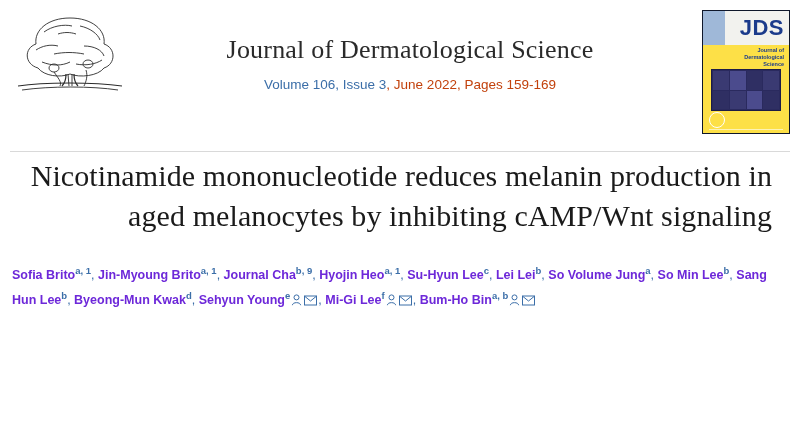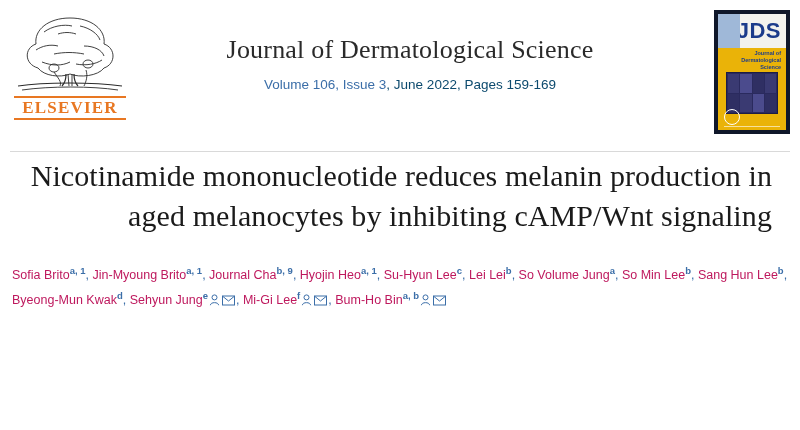--- a/index.html
+++ b/index.html
@@ -72,38 +72,38 @@
     letter-spacing: 0.2px;
     line-height: 1.2;
   }
   .journal-issue {
     margin-top: 12px;
     font-family: "Liberation Sans", sans-serif;
     font-size: 13.5px;
     color: #3b6ea8;
   }
   .journal-issue .plain {
-    color: #0c4a6e;
+    color: #c2410c;
   }
 
   
   .cover-wrap {
     width: 100px;
     flex: 0 0 100px;
     padding-top: 2px;
     display: flex;
     justify-content: flex-end;
   }
   .cover {
-    width: 76px;
+    width: 88px;
     height: 124px;
-    background: #eab308;
+    background: #fde047;
     position: relative;
     overflow: hidden;
-    border: 4px solid #0f172a;
+    border: 1px solid #0f172a;
     box-sizing: border-box;
   }
   .cover-topbar {
     position: absolute;
     top: 0; left: 0; right: 0;
     height: 34px;
     background: #f2f2ee;
     display: flex;
     align-items: center;
     justify-content: flex-end;
@@ -205,22 +205,23 @@
   
   .authors {
     margin-top: 26px;
     font-family: "Liberation Sans", sans-serif;
     font-size: 12.5px;
     line-height: 1.85;
     color: #3b6ea8;
     max-width: 780px;
   }
   .author-name {
-    color: #be185d;
+    color: #6d28d9;
     cursor: pointer;
+    font-weight: bold;
   }
   .aff {
     font-size: 9.5px;
     vertical-align: super;
     color: #3b6ea8;
     font-weight: bold;
   }
   .sep {
     color: #3b6ea8;
   }
@@ -262,21 +263,20 @@
             <path d="M54 62 L 55 74"></path>
             <path d="M58 62 L 58 74"></path>
 
             <path d="M40 60 C 44 66, 48 70, 46 74"></path>
             <path d="M72 58 C 74 64, 72 70, 70 74"></path>
             <ellipse cx="40" cy="56" rx="5" ry="4"></ellipse>
             <ellipse cx="74" cy="52" rx="5" ry="4"></ellipse>
           </g>
         </svg>
       </span>
-      <div class="elsevier-wordmark">ELSEVIER</div>
     </div>
 
     <div class="journal-center">
       <div class="journal-title">Journal of Dermatological Science</div>
       <div class="journal-issue">
         <span>Volume 106, Issue 3</span><span class="plain">, June 2022, Pages 159-169</span>
       </div>
     </div>
 
     <div class="cover-wrap">
@@ -324,21 +324,21 @@
       <span><span class="author-name">Lei Lei</span><span class="aff">b</span></span><span class="sep">, </span>
       
       <span><span class="author-name">So Volume Jung</span><span class="aff">a</span></span><span class="sep">, </span>
       
       <span><span class="author-name">So Min Lee</span><span class="aff">b</span></span><span class="sep">, </span>
       
       <span><span class="author-name">Sang Hun Lee</span><span class="aff">b</span></span><span class="sep">, </span>
       
       <span><span class="author-name">Byeong-Mun Kwak</span><span class="aff">d</span></span><span class="sep">, </span>
       
-      <span><span class="author-name">Sehyun Jung</span><span class="aff">e</span><span class="ic"><svg width="11" height="12" viewBox="0 0 11 12">
+      <span><span class="author-name">Sehyun Young</span><span class="aff">e</span><span class="ic"><svg width="11" height="12" viewBox="0 0 11 12">
               <circle cx="5.5" cy="3.4" r="2.5" fill="none" stroke="#3b6ea8" stroke-width="1"></circle>
               <path d="M1.4 11.2 C1.4 7.8 9.6 7.8 9.6 11.2" fill="none" stroke="#3b6ea8" stroke-width="1"></path>
             </svg></span><span class="ic"><svg width="13" height="11" viewBox="0 0 13 11">
               <rect x="0.5" y="1" width="12" height="9" fill="none" stroke="#3b6ea8" stroke-width="1"></rect>
               <path d="M0.8 1.4 L6.5 6 L12.2 1.4" fill="none" stroke="#3b6ea8" stroke-width="1"></path>
             </svg></span></span><span class="sep">, </span>
       
       <span><span class="author-name">Mi-Gi Lee</span><span class="aff">f</span><span class="ic"><svg width="11" height="12" viewBox="0 0 11 12">
               <circle cx="5.5" cy="3.4" r="2.5" fill="none" stroke="#3b6ea8" stroke-width="1"></circle>
               <path d="M1.4 11.2 C1.4 7.8 9.6 7.8 9.6 11.2" fill="none" stroke="#3b6ea8" stroke-width="1"></path>

